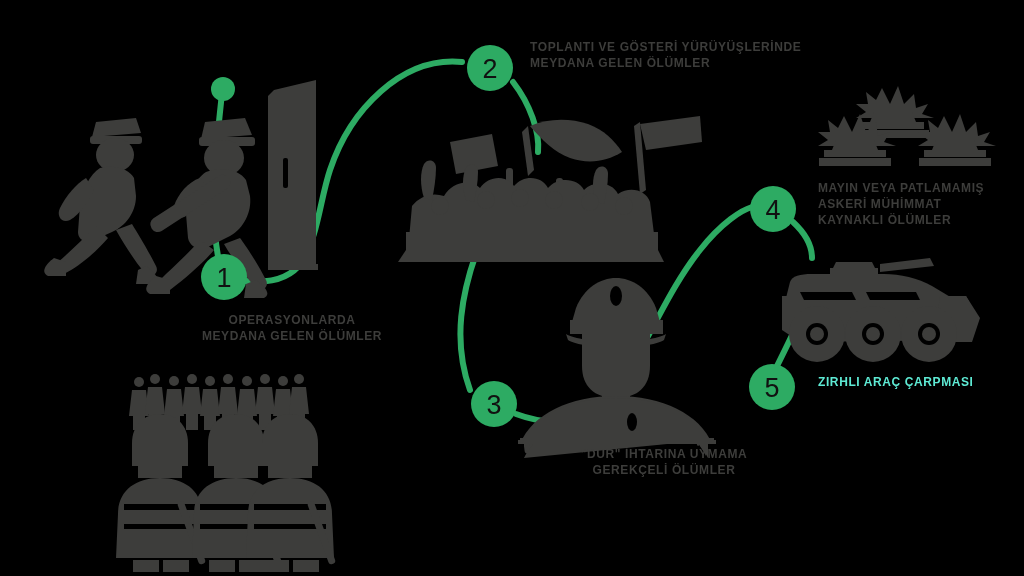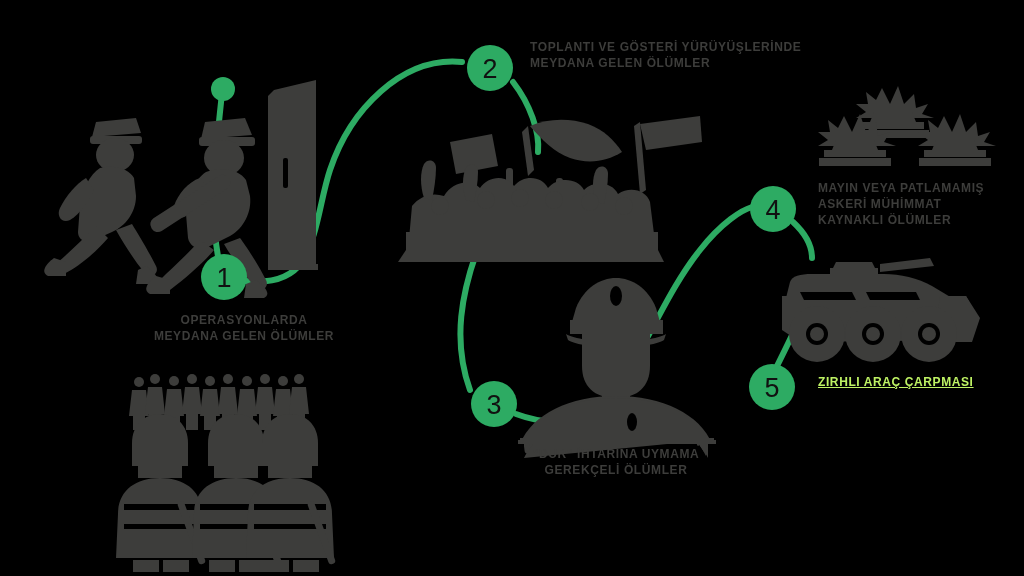--- a/index.html
+++ b/index.html
@@ -2,21 +2,21 @@
 <html><head>
 <meta charset="utf-8">
 <style>
   html,body{margin:0;padding:0;background:#000;}
   body{width:1024px;height:576px;overflow:hidden;font-family:"Liberation Sans",sans-serif;}
   #stage{position:relative;width:1024px;height:576px;background:#000;}
   #stage svg{position:absolute;top:0;left:0;}
   .lbl{position:absolute;color:#3d3d3b;font-family:"Liberation Sans",sans-serif;
        font-weight:bold;font-size:12px;line-height:1.32;letter-spacing:.6px;
        white-space:pre;}
-  .lbl.c{text-align:center;}
+  .lbl.c{text-align:center;padding-left:48px;}
   .lbl.l{text-align:left;}
   .num{font-family:"Liberation Sans",sans-serif;font-weight:normal;font-size:27px;fill:#111111;}
 </style>
 </head>
 <body>
 
 <div id="stage">
 
   <svg width="1024" height="576" viewBox="0 0 1024 576">
 
@@ -364,16 +364,16 @@
           <text x="772" y="397" text-anchor="middle" class="num" fill="#111111">5</text>
         </g>
       </g>
   </svg>
 
   <div id="labels">
       <div class="lbl c" style="color: rgb(61, 61, 59); top: 313px; left: 0px; width: 488px;"><div>OPERASYONLARDA</div><div>MEYDANA GELEN ÖLÜMLER</div></div>
       <div class="lbl l" style="color: rgb(61, 61, 59); top: 40px; left: 530px;"><div>TOPLANTI VE GÖSTERİ YÜRÜYÜŞLERİNDE</div><div>MEYDANA GELEN ÖLÜMLER</div></div>
       <div class="lbl c" style="color: rgb(61, 61, 59); top: 447px; left: 0px; width: 1232px;"><div>"DUR" İHTARINA UYMAMA</div><div>GEREKÇELİ ÖLÜMLER</div></div>
       <div class="lbl l" style="color: rgb(61, 61, 59); top: 181px; left: 818px;"><div>MAYIN VEYA PATLAMAMIŞ</div><div>ASKERİ MÜHİMMAT</div><div>KAYNAKLI ÖLÜMLER</div></div>
-      <div class="lbl l" style="color: #bef264; top: 375px; left: 818px; text-decoration: underline;"><div>ZIRHLI ARAÇ ÇARPMASI</div></div>
+      <div class="lbl l" style="color: #5eead4; top: 375px; left: 818px;"><div>ZIRHLI ARAÇ ÇARPMASI</div></div>
     </div>
 
 </div>
 
 </body></html>

